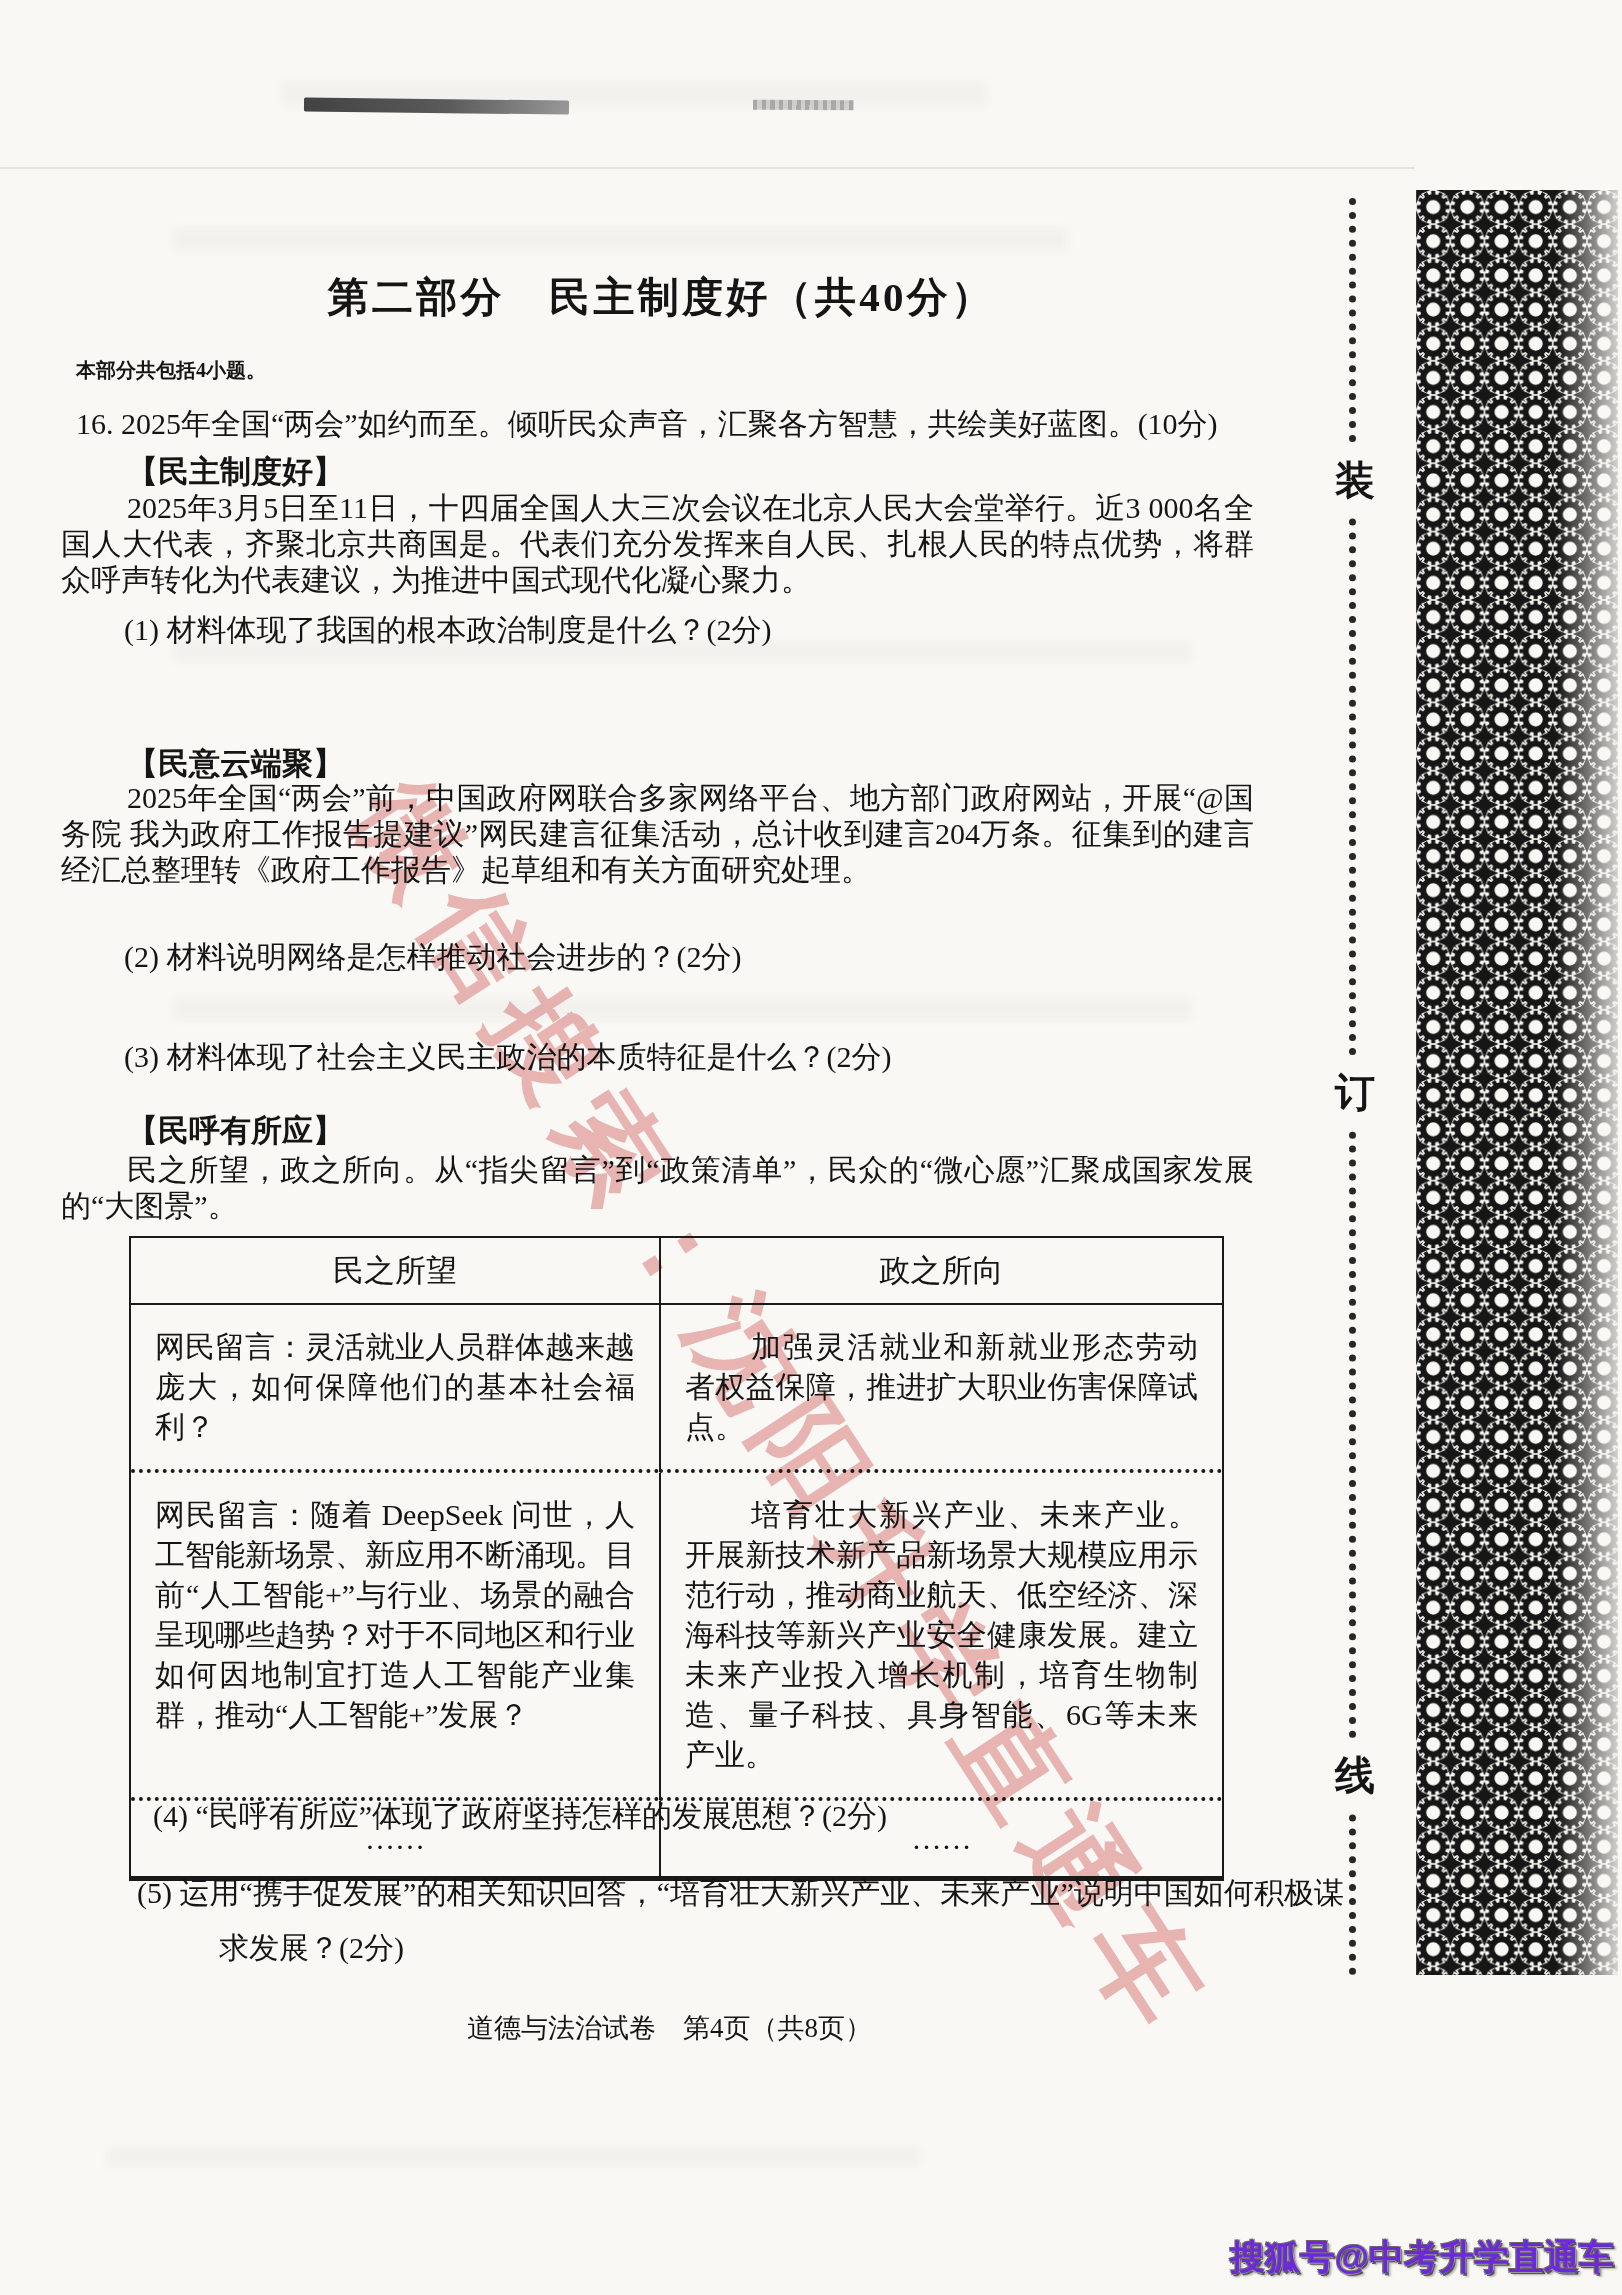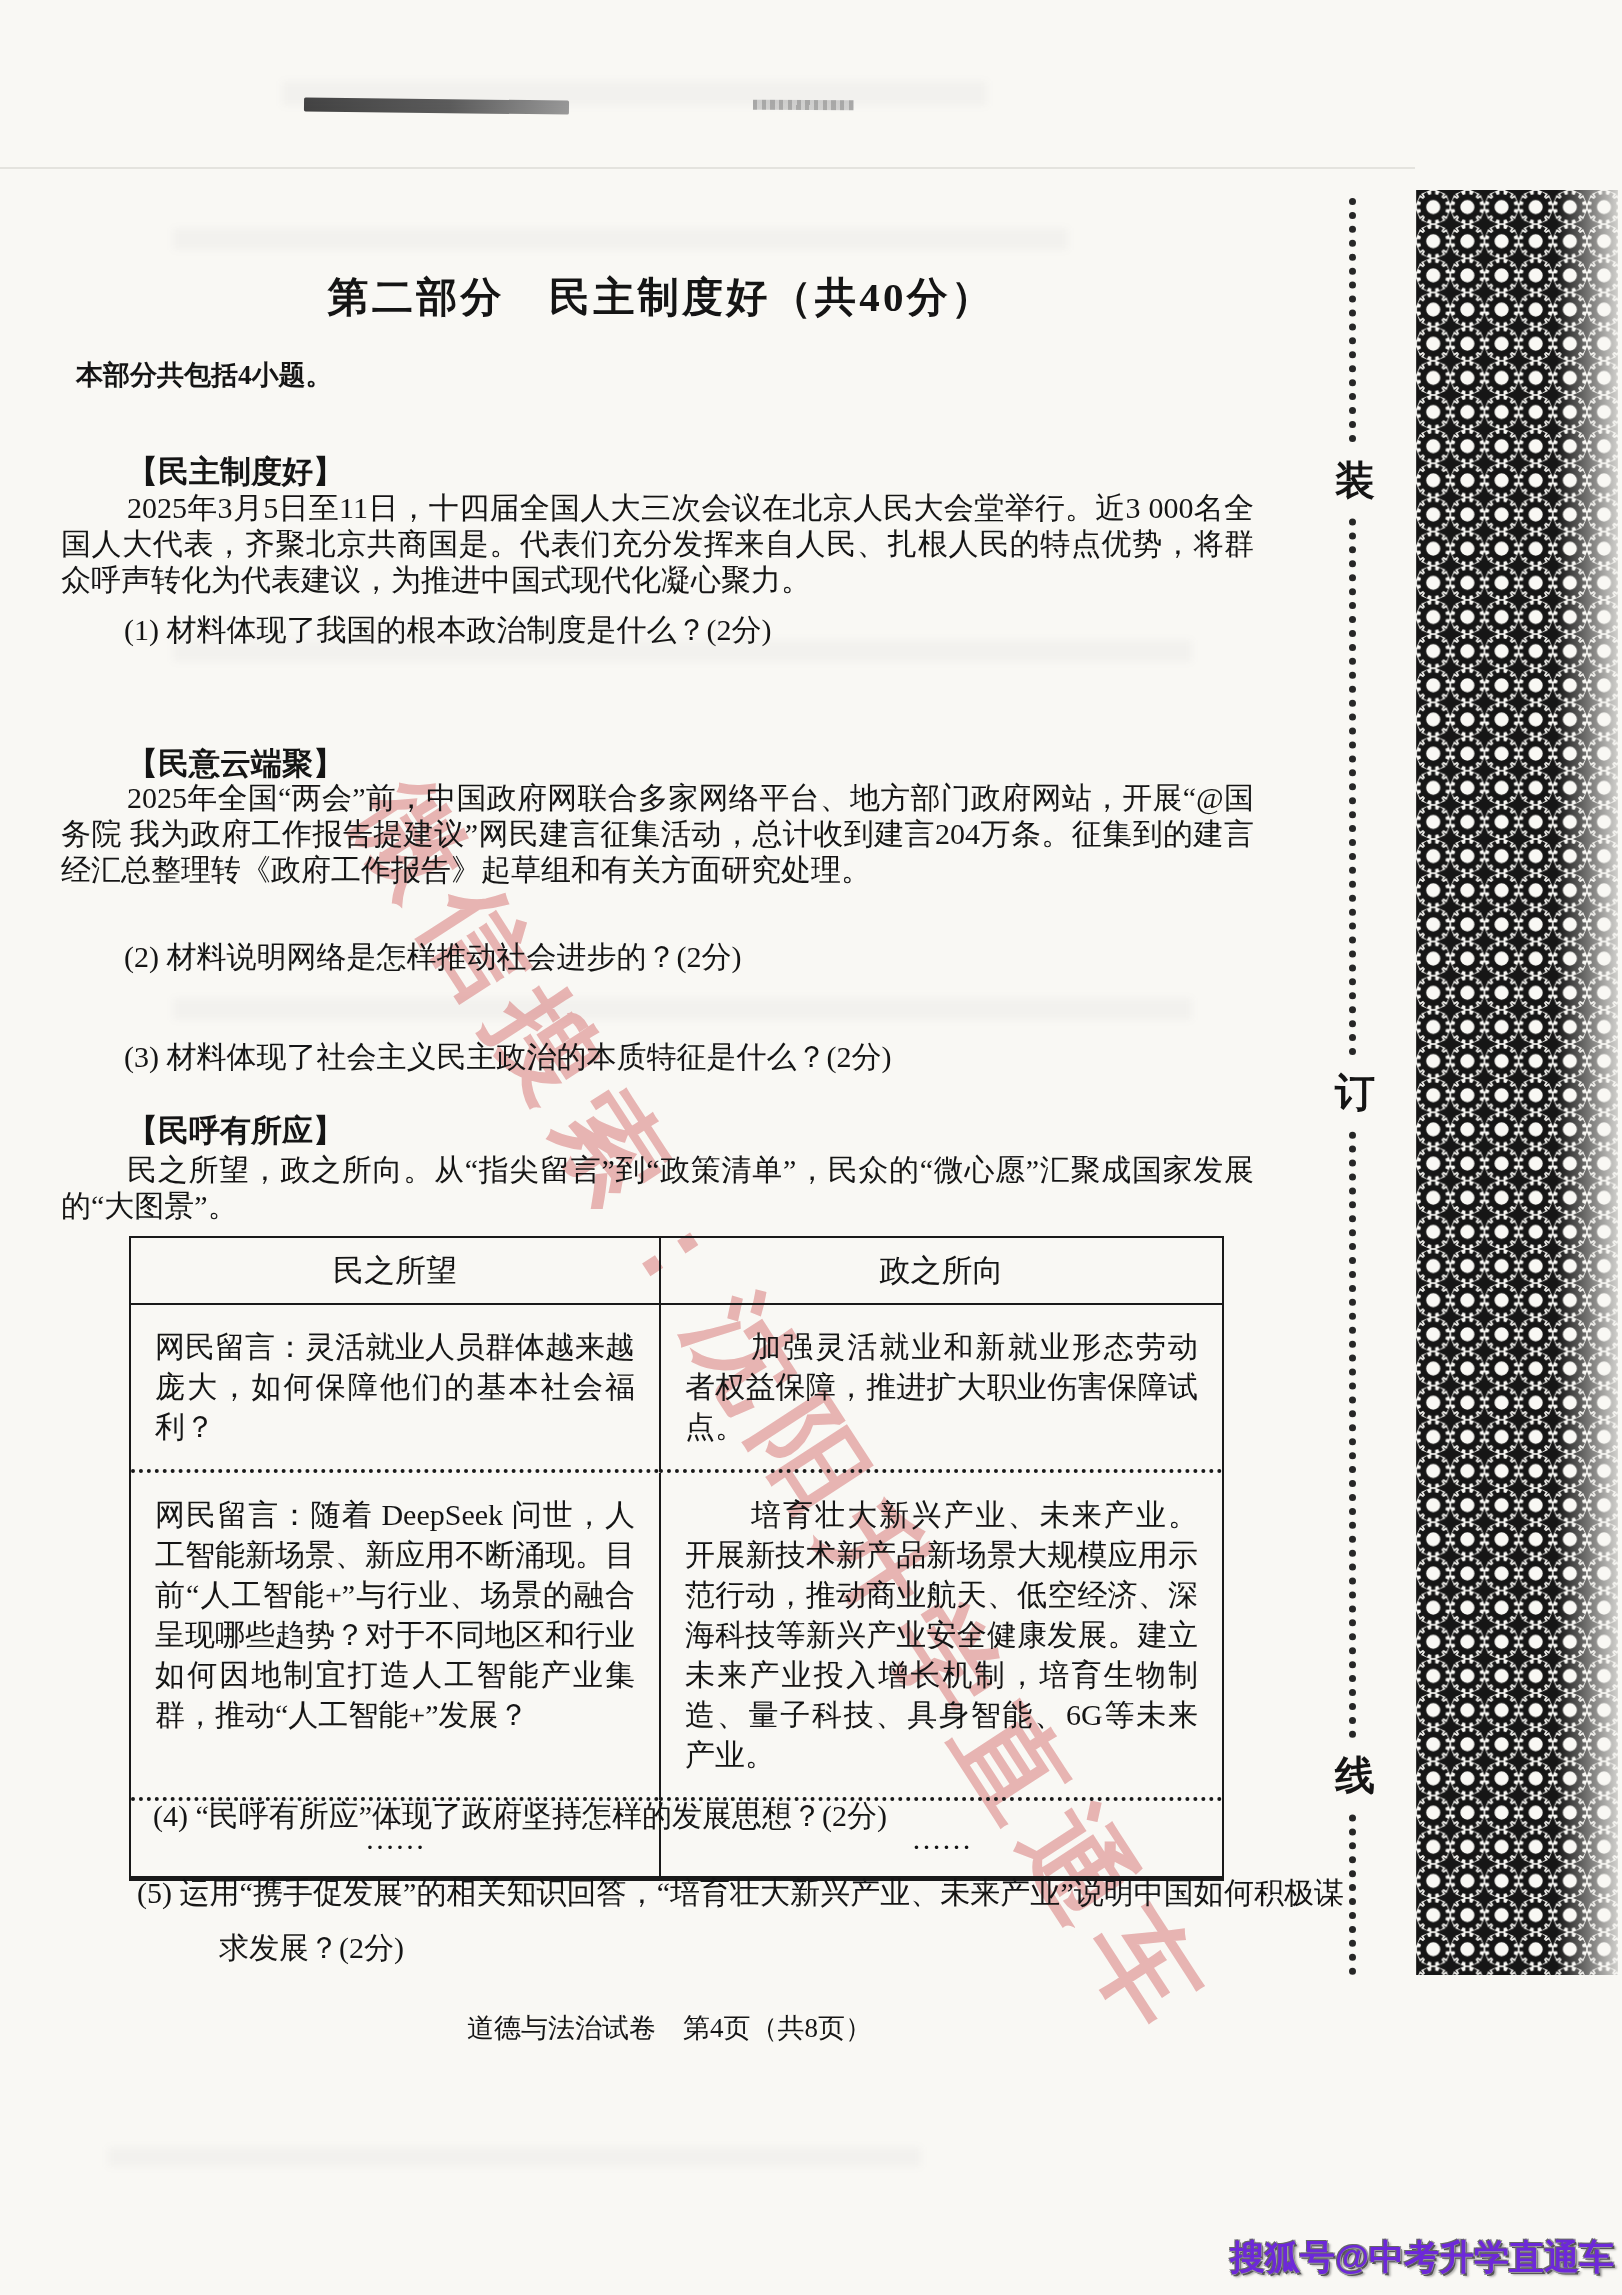--- a/index.html
+++ b/index.html
@@ -1,21 +1,21 @@
 <!DOCTYPE html>
 <html style="font-size:8.7px"><head>
 <meta charset="utf-8">
 <style>
   html,body{margin:0;padding:0;background:#777;}
   .page{position:relative;width:1622px;height:2295px;background:#f9f8f4;overflow:hidden;
         font-family:"Liberation Serif","DejaVu Serif",serif;color:#151515;}
   .abs{position:absolute;}
   
   .title{top:270px;left:22px;width:1279px;text-align:center;font-size:41px;font-weight:bold;letter-spacing:3.3px;}
-  .note{top:357px;left:76px;font-size:27px;font-weight:bold;}
+  .note{top:357px;left:76px;font-size:20px;font-weight:bold;}
   .stem{top:404px;left:76px;width:1198px;font-size:30px;}
   .sech{font-size:31px;font-weight:bold;}
   .s1h{top:451px;left:127px;}
   .s2h{top:743px;left:127px;}
   .s3h{top:1110px;left:127px;}
   .para{left:61px;width:1193px;font-size:30px;line-height:36px;text-align:justify;text-indent:2.2em;}
   .p1{top:490px;}
   .p2{top:780px;}
   .p3{top:1152px;}
   .q{font-size:30px;}
@@ -73,20 +73,21 @@
   <div class="abs ghost g1"></div>
   <div class="abs ghost g2"></div>
   <div class="abs ghost g3"></div>
   <div class="abs ghost g4"></div>
   <div class="abs ghost g5"></div>
 
   <div class="abs redwm">微信搜索：沈阳升学直通车</div>
 
   <div class="abs title">第二部分　民主制度好（共40分）</div>
   <div class="abs note">本部分共包括4小题。</div>
+  <div class="abs stem">16. 2025年全国“两会”如约而至。倾听民众声音，汇聚各方智慧，共绘美好蓝图。(10分)</div>
 
   <div class="abs sech s1h">【民主制度好】</div>
   <div class="abs para p1">2025年3月5日至11日，十四届全国人大三次会议在北京人民大会堂举行。近3 000名全国人大代表，齐聚北京共商国是。代表们充分发挥来自人民、扎根人民的特点优势，将群众呼声转化为代表建议，为推进中国式现代化凝心聚力。</div>
   <div class="abs q q1">(1) 材料体现了我国的根本政治制度是什么？(2分)</div>
 
   <div class="abs sech s2h">【民意云端聚】</div>
   <div class="abs para p2">2025年全国“两会”前，中国政府网联合多家网络平台、地方部门政府网站，开展“@国务院 我为政府工作报告提建议”网民建言征集活动，总计收到建言204万条。征集到的建言经汇总整理转《政府工作报告》起草组和有关方面研究处理。</div>
   <div class="abs q q2">(2) 材料说明网络是怎样推动社会进步的？(2分)</div>
   <div class="abs q q3">(3) 材料体现了社会主义民主政治的本质特征是什么？(2分)</div>
 

